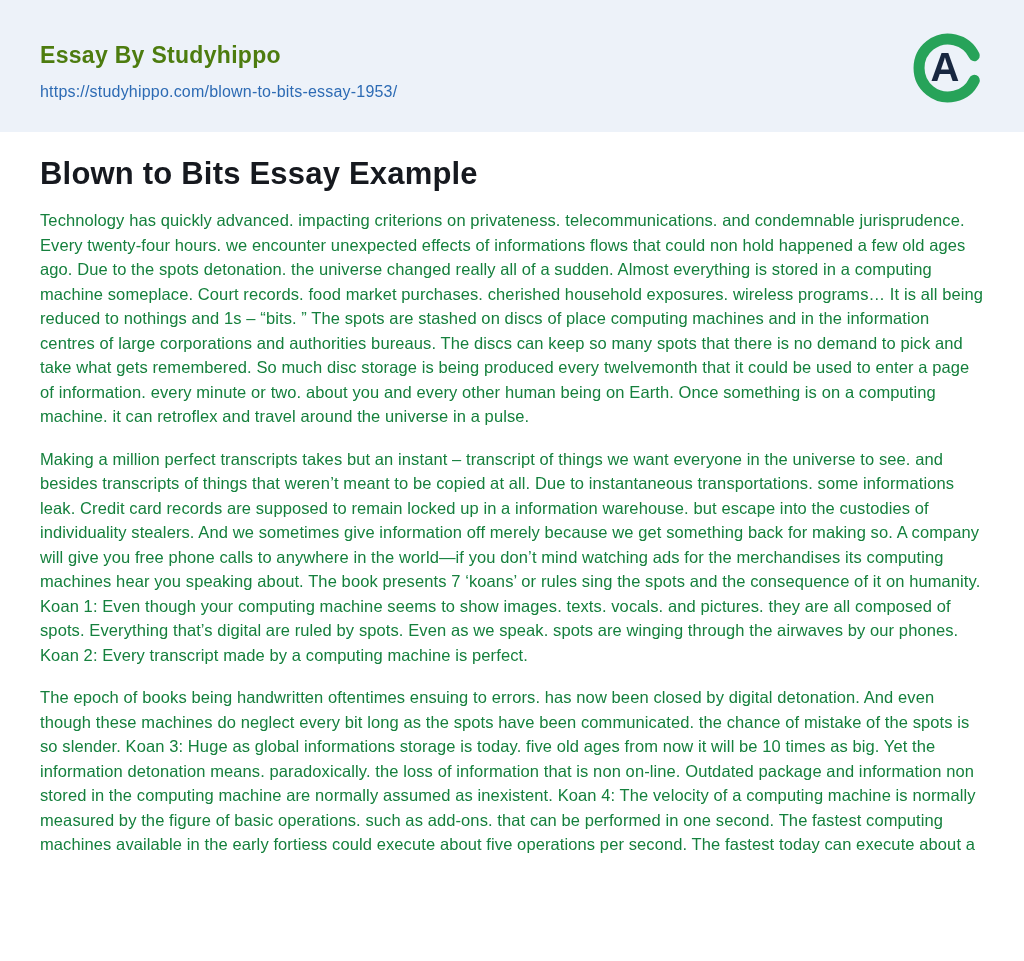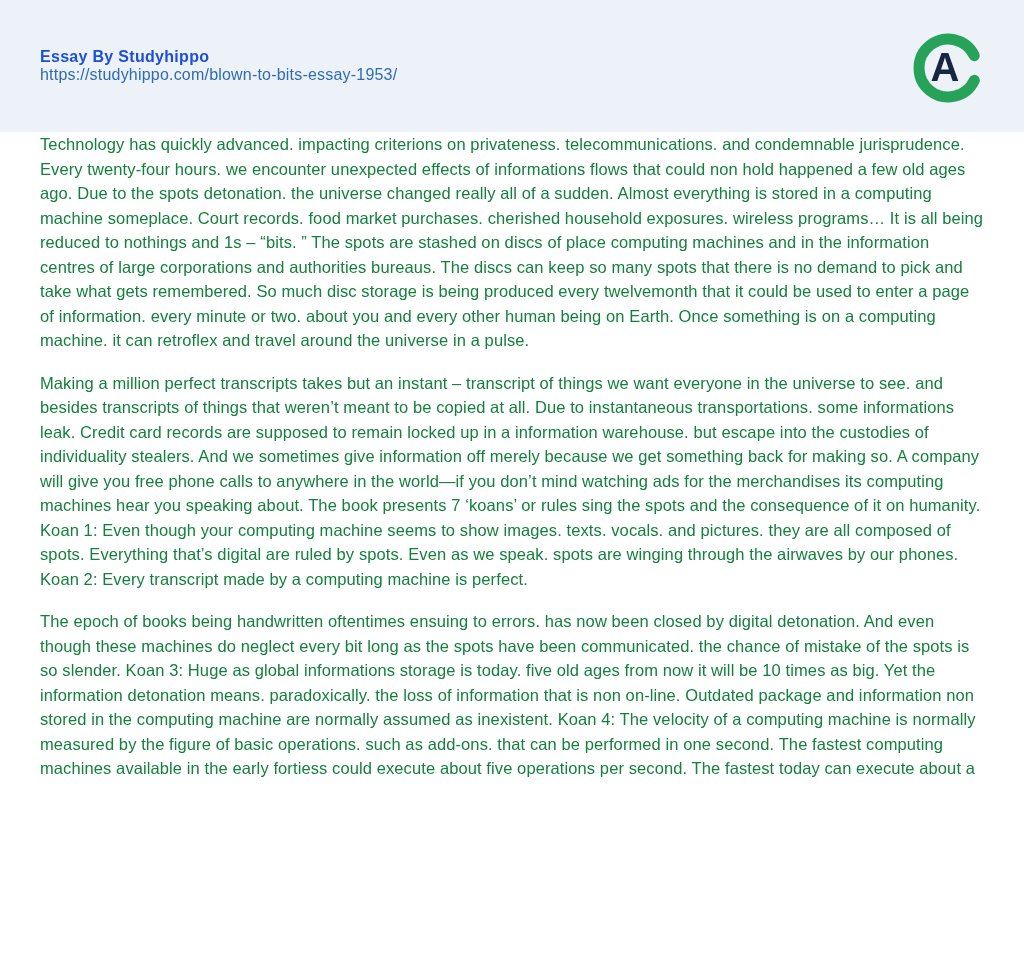--- a/index.html
+++ b/index.html
@@ -19,27 +19,28 @@
     background: #edf2f9;
     padding: 30px 38px 26px 40px;
     display: flex;
     justify-content: space-between;
     align-items: flex-start;
     box-sizing: border-box;
     min-height: 131px;
   }
   .header-text { display: flex; flex-direction: column; }
   .site-title {
-    margin: 18px 0 0 0;
-    font-size: 16px;
+    margin: 12px 0 0 0;
+    font-size: 23px;
     font-weight: 700;
     letter-spacing: 0.3px;
-    color: #1d4ed8;
+    color: #4d7c0f;
   }
   .source-url {
+    margin-top: 14px;
     font-size: 16px;
     color: #2d6bb4;
     text-decoration: none;
     letter-spacing: 0.2px;
   }
   .logo-wrap {
     width: 76px;
     height: 76px;
     flex: 0 0 auto;
   }
@@ -76,16 +77,17 @@
   <div class="logo-wrap">
     <svg width="76" height="76" viewBox="0 0 76 76">
 
       <path d="M 64.3 25.7 A 29 29 0 1 0 64.3 50.3" fill="none" stroke="#27a359" stroke-width="11" stroke-linecap="round"></path>
       <text x="35" y="51" text-anchor="middle" font-family="Liberation Sans, DejaVu Sans, sans-serif" font-size="40" font-weight="bold" fill="#182740">A</text>
     </svg>
   </div>
 </header>
 
 <main class="content">
+  <h1 class="essay-title">Blown to Bits Essay Example</h1>
   <p class="essay-paragraph">Technology has quickly advanced. impacting criterions on privateness. telecommunications. and condemnable jurisprudence. Every twenty-four hours. we encounter unexpected effects of informations flows that could non hold happened a few old ages ago. Due to the spots detonation. the universe changed really all of a sudden. Almost everything is stored in a computing machine someplace. Court records. food market purchases. cherished household exposures. wireless programs… It is all being reduced to nothings and 1s – “bits. ” The spots are stashed on discs of place computing machines and in the information centres of large corporations and authorities bureaus. The discs can keep so many spots that there is no demand to pick and take what gets remembered. So much disc storage is being produced every twelvemonth that it could be used to enter a page of information. every minute or two. about you and every other human being on Earth. Once something is on a computing machine. it can retroflex and travel around the universe in a pulse.</p>
   <p class="essay-paragraph">Making a million perfect transcripts takes but an instant – transcript of things we want everyone in the universe to see. and besides transcripts of things that weren’t meant to be copied at all. Due to instantaneous transportations. some informations leak. Credit card records are supposed to remain locked up in a information warehouse. but escape into the custodies of individuality stealers. And we sometimes give information off merely because we get something back for making so. A company will give you free phone calls to anywhere in the world—if you don’t mind watching ads for the merchandises its computing machines hear you speaking about. The book presents 7 ‘koans’ or rules sing the spots and the consequence of it on humanity. Koan 1: Even though your computing machine seems to show images. texts. vocals. and pictures. they are all composed of spots. Everything that’s digital are ruled by spots. Even as we speak. spots are winging through the airwaves by our phones. Koan 2: Every transcript made by a computing machine is perfect.</p>
   <p class="essay-paragraph">The epoch of books being handwritten oftentimes ensuing to errors. has now been closed by digital detonation. And even though these machines do neglect every bit long as the spots have been communicated. the chance of mistake of the spots is so slender. Koan 3: Huge as global informations storage is today. five old ages from now it will be 10 times as big. Yet the information detonation means. paradoxically. the loss of information that is non on-line. Outdated package and information non stored in the computing machine are normally assumed as inexistent. Koan 4: The velocity of a computing machine is normally measured by the figure of basic operations. such as add-ons. that can be performed in one second. The fastest computing machines available in the early fortiess could execute about five operations per second. The fastest today can execute about a</p>
 </main>
 
 </body></html>

